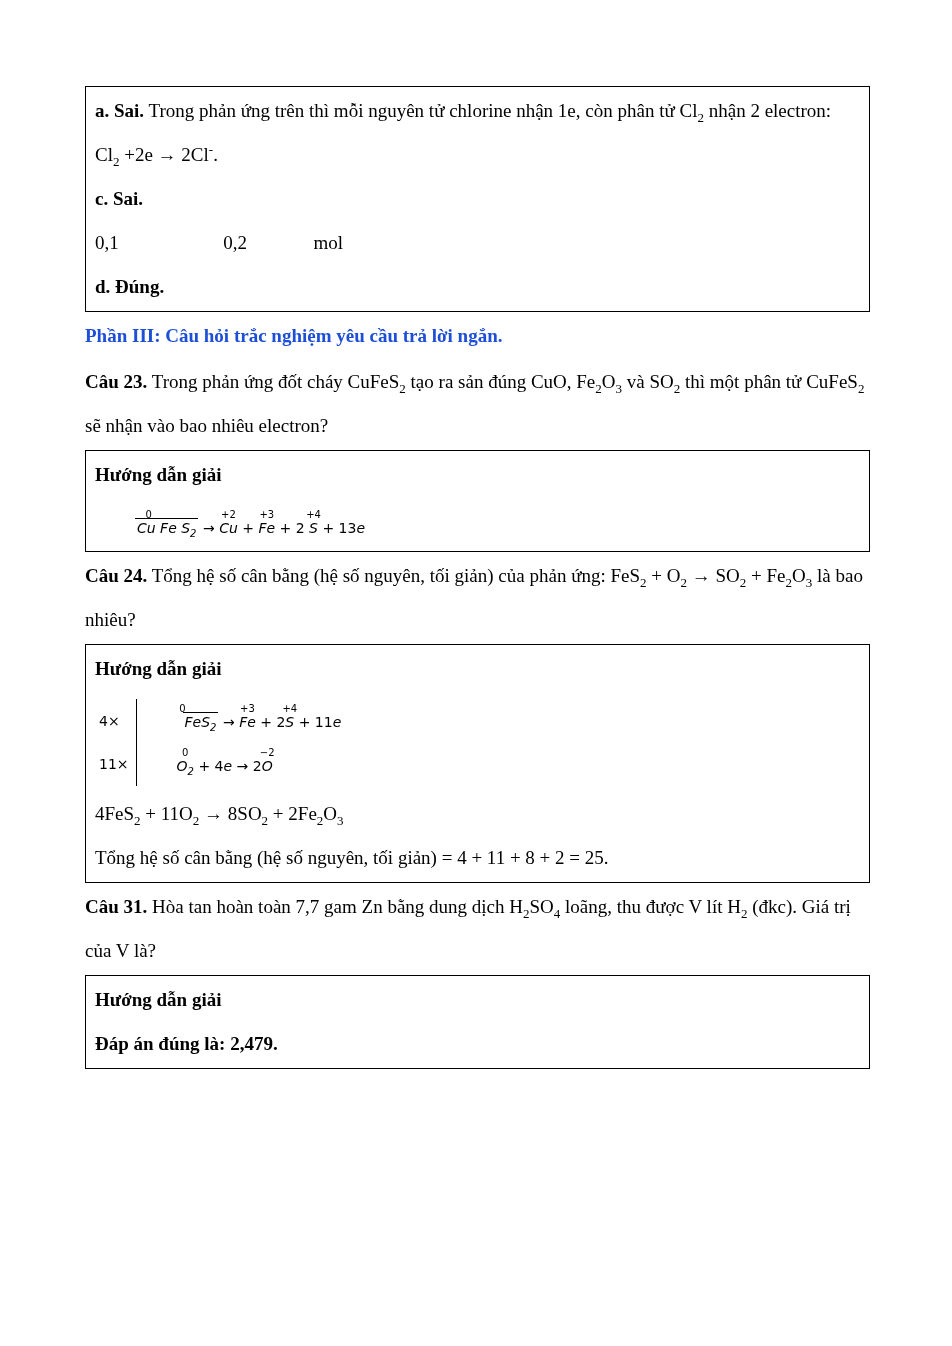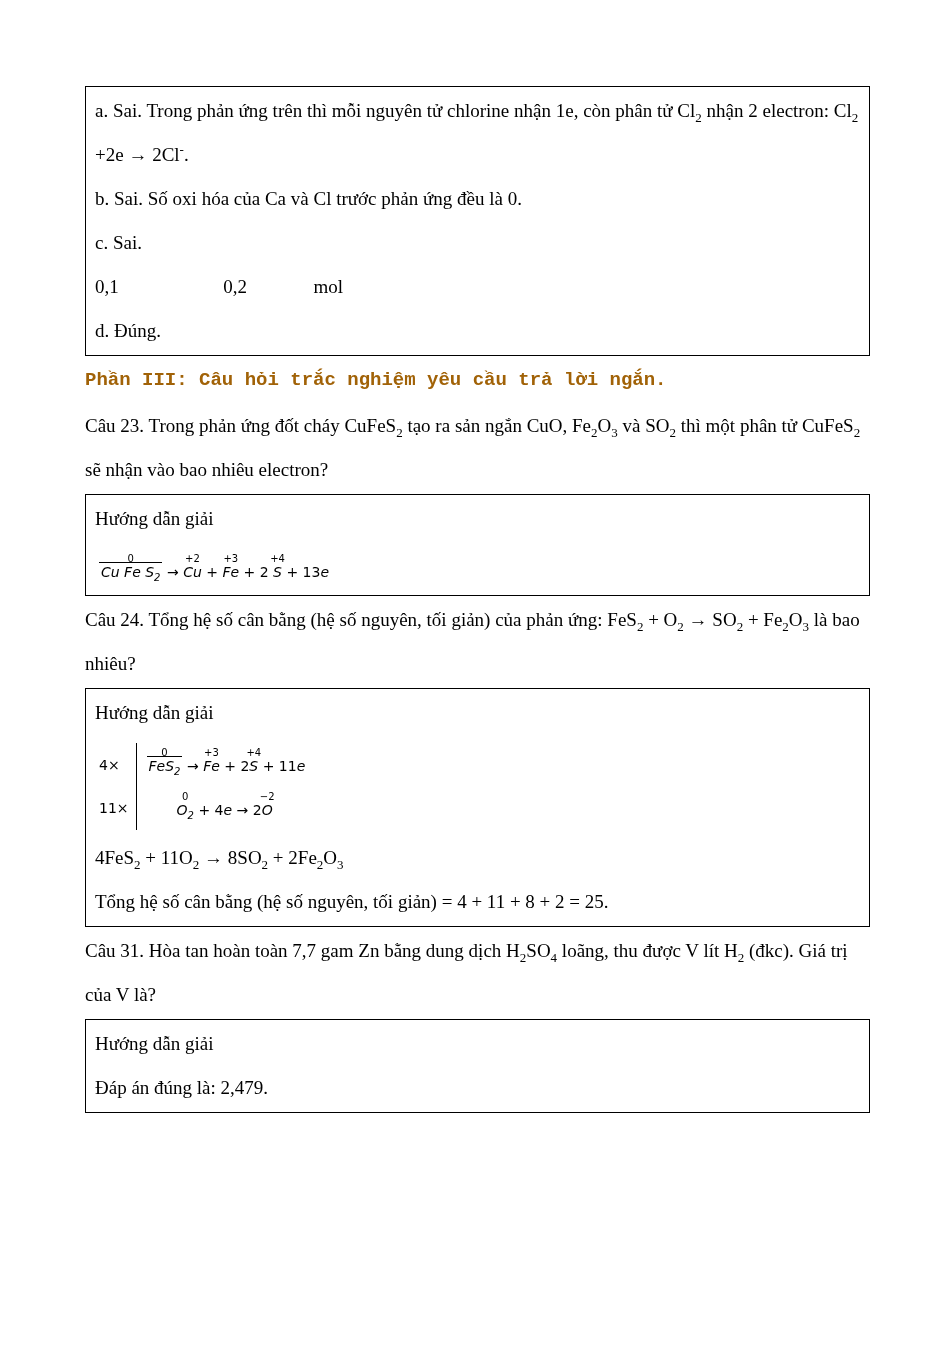--- a/index.html
+++ b/index.html
@@ -7,35 +7,34 @@
   body {
     width: 952px;
     min-height: 1346px;
     color: #000000;
     font-family: "Liberation Serif", "DejaVu Serif", serif;
     font-size: 19px;
   }
   .page { padding: 84px 82px 40px 85px; }
 
   .tline { line-height: 44px; white-space: pre-wrap; }
-  .b { font-weight: normal; }
+  .b { font-weight: bold; }
   .i { font-style: italic; }
   sub, sup { line-height: 1; font-size: 13px; }
 
   .box {
     border: 1.5px solid #000000;
     padding: 2px 9px;
     margin: 2px 0;
   }
   .heading {
-    color: #a16207;
+    color: #1d4ed8;
     font-weight: bold;
     line-height: 44px;
     margin-top: 2px;
-    font-family: Liberation Mono, monospace;
   }
   .para { line-height: 44px; white-space: pre-wrap; margin: 2px 0; }
 
   
   .eqline {
     font-family: "DejaVu Sans", sans-serif;
     font-size: 14px;
     padding-top: 14px;
     margin: 8px 0 10px 4px;
     line-height: 1.3;
@@ -45,21 +44,21 @@
   .stk-top {
     position: absolute;
     bottom: calc(100% - 1px);
     left: 50%;
     transform: translateX(-50%);
     font-size: 10px;
     font-style: normal;
     line-height: 1;
     white-space: nowrap;
   }
-  .stk-main.bar { border-top: 1px solid #000; padding: 1px 2px 0 2px; }
+  .stk-main.bar { border-top: 1px solid #000; padding: 1px 2px 0 2px; margin-left: 36px; }
 
   .eqsys { display: flex; align-items: stretch; margin: 8px 0 6px 4px; }
   .eqsys-mult {
     display: flex;
     flex-direction: column;
     justify-content: space-around;
     font-family: "DejaVu Sans", sans-serif;
     font-size: 14px;
     padding-right: 7px;
   }
@@ -69,29 +68,28 @@
 
   .big-arrow { font-size: 22px; }
 </style>
 </head>
 <body>
 
 <div class="page">
 
   <div class="box">
     <div class="tline"><span class="b">a. Sai.</span><span> Trong phản ứng trên thì mỗi nguyên tử chlorine nhận 1e, còn phân tử Cl</span><sub>2</sub><span> nhận 2 electron: Cl</span><sub>2</sub><span> +2e → 2Cl</span><sup>-</sup><span>.</span></div>
-    <div class="tline"><span class="b">b. Sai.</span><span> Số oxi hóa của Ca và Cl trước phản ứng đều là 0.</span></div>
     <div class="tline"><span class="b">c. Sai.</span></div>
     <div class="tline"><span>0,1                      0,2              mol</span></div>
     <div class="tline"><span class="b">d. Đúng.</span></div>
   </div>
 
   <div class="heading">Phần III: Câu hỏi trắc nghiệm yêu cầu trả lời ngắn.</div>
 
-  <div class="para"><span class="b">Câu 23.</span><span> Trong phản ứng đốt cháy CuFeS</span><sub>2</sub><span> tạo ra sản ngắn CuO, Fe</span><sub>2</sub><span>O</span><sub>3</sub><span> và SO</span><sub>2</sub><span> thì một phân tử CuFeS</span><sub>2</sub><span> sẽ nhận vào bao nhiêu electron?</span></div>
+  <div class="para"><span class="b">Câu 23.</span><span> Trong phản ứng đốt cháy CuFeS</span><sub>2</sub><span> tạo ra sản đúng CuO, Fe</span><sub>2</sub><span>O</span><sub>3</sub><span> và SO</span><sub>2</sub><span> thì một phân tử CuFeS</span><sub>2</sub><span> sẽ nhận vào bao nhiêu electron?</span></div>
 
   <div class="box">
     <div class="tline b">Hướng dẫn giải</div>
     <div class="eqline"><span class="stk"><span class="stk-top">0</span><span class="stk-main bar"><span class="i">Cu Fe S</span><sub class="i">2</sub></span></span><span> → </span><span class="stk"><span class="stk-top">+2</span><span class="stk-main"><span class="i">Cu</span></span></span><span> + </span><span class="stk"><span class="stk-top">+3</span><span class="stk-main"><span class="i">Fe</span></span></span><span> + 2 </span><span class="stk"><span class="stk-top">+4</span><span class="stk-main"><span class="i">S</span></span></span><span> + 13</span><span class="i">e</span></div>
   </div>
 
   <div class="para"><span class="b">Câu 24.</span><span> Tổng hệ số cân bằng (hệ số nguyên, tối giản) của phản ứng: FeS</span><sub>2</sub><span> + O</span><sub>2</sub><span> → SO</span><sub>2</sub><span> + Fe</span><sub>2</sub><span>O</span><sub>3</sub><span> là bao nhiêu?</span></div>
 
   <div class="box">
     <div class="tline b">Hướng dẫn giải</div>

